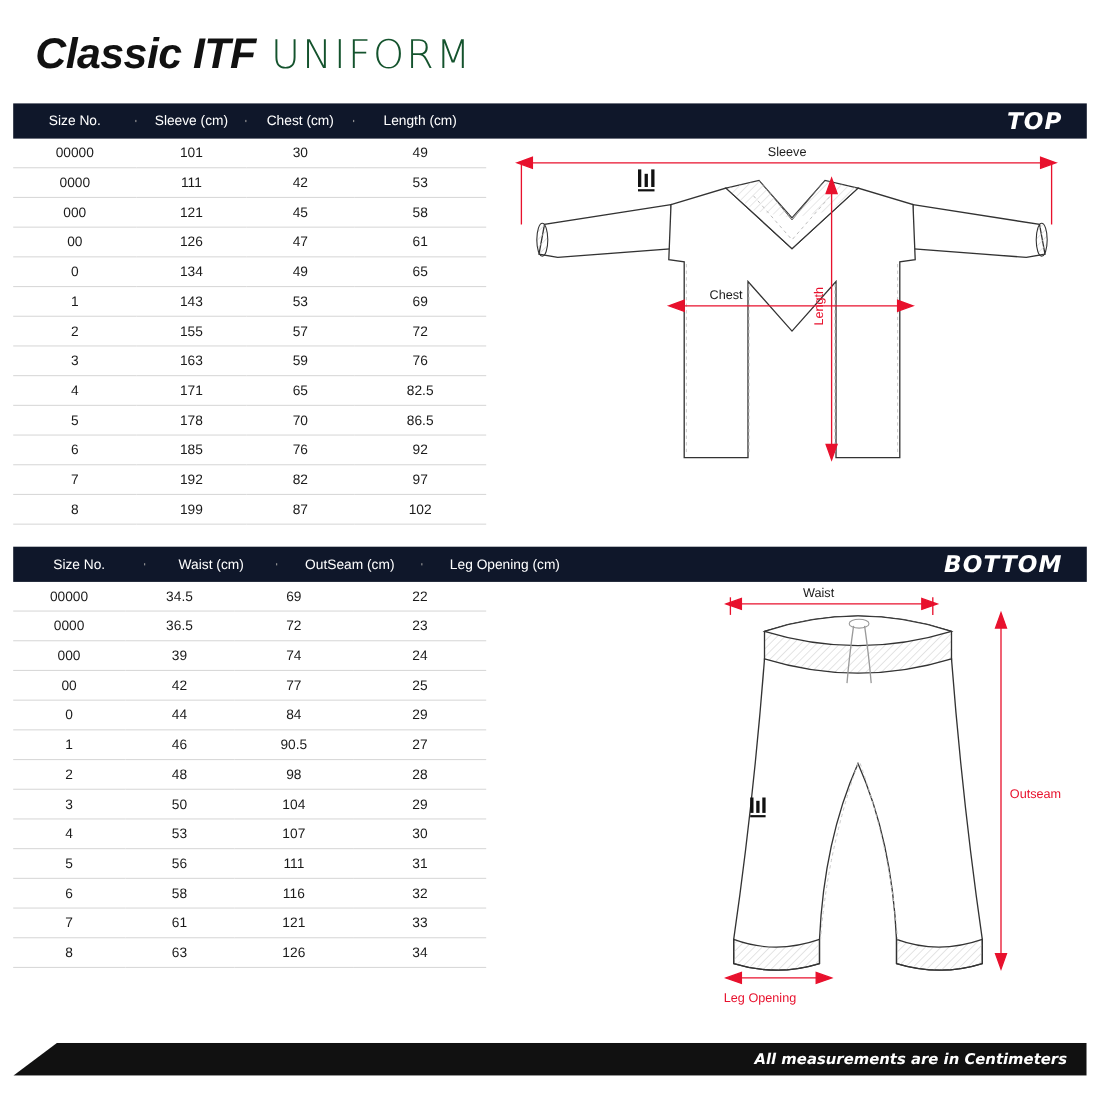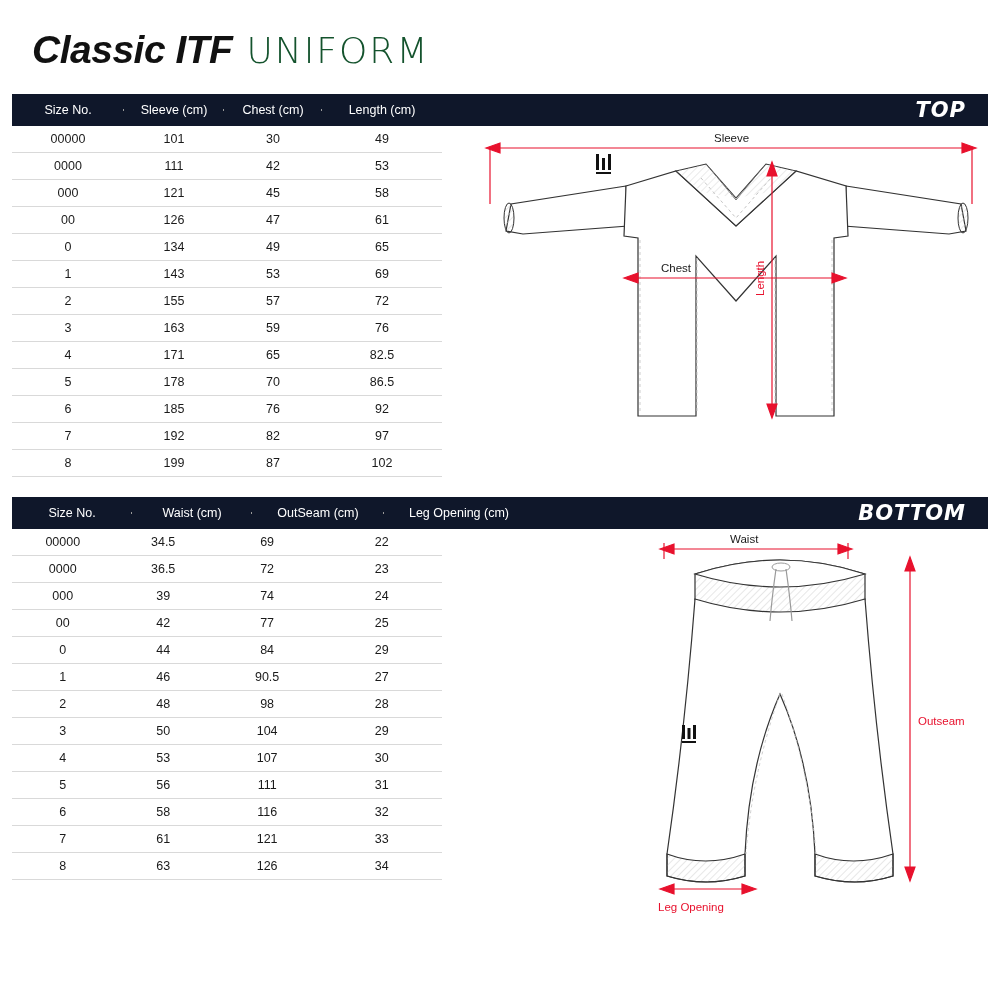--- a/index.html
+++ b/index.html
@@ -112,21 +112,21 @@
   }
   table.sizes tr:last-child td { border-bottom: 1px solid #d9d9d9; }
 
   #table-top { left: 12px; top: 126px; width: 430px; }
   #table-bottom { left: 12px; top: 529px; width: 430px; }
 
   
   .art {
     position: absolute;
   }
-  #art-top { left: 476px; top: 126px; width: 520px; height: 330px; }
+  #art-top { left: 460px; top: 126px; width: 520px; height: 330px; }
   #art-bottom { left: 600px; top: 529px; width: 390px; height: 410px; }
 
   
   .footer-line {
     position: absolute;
     left: 12px;
     top: 948px;
     width: 976px;
     height: 30px;
   }
@@ -449,14 +449,18 @@
         <polygon points="60,360 74,355 74,365"></polygon>
         <polygon points="156,360 142,355 142,365"></polygon>
       </g>
 
       <text x="130" y="14" font-family="Liberation Sans, sans-serif" font-size="11.5" fill="#1a1a1a">Waist</text>
       <text x="318" y="196" font-family="Liberation Sans, sans-serif" font-size="11.5" fill="#e8112d">Outseam</text>
       <text x="58" y="382" font-family="Liberation Sans, sans-serif" font-size="11.5" fill="#e8112d">Leg Opening</text>
     </svg>
   </div>
 
+  <div class="footer-line">
+    <div class="footer-bar"></div>
+    <div class="footer-text">All measurements are in Centimeters</div>
+  </div>
 
 </div>
 
 </body></html>

